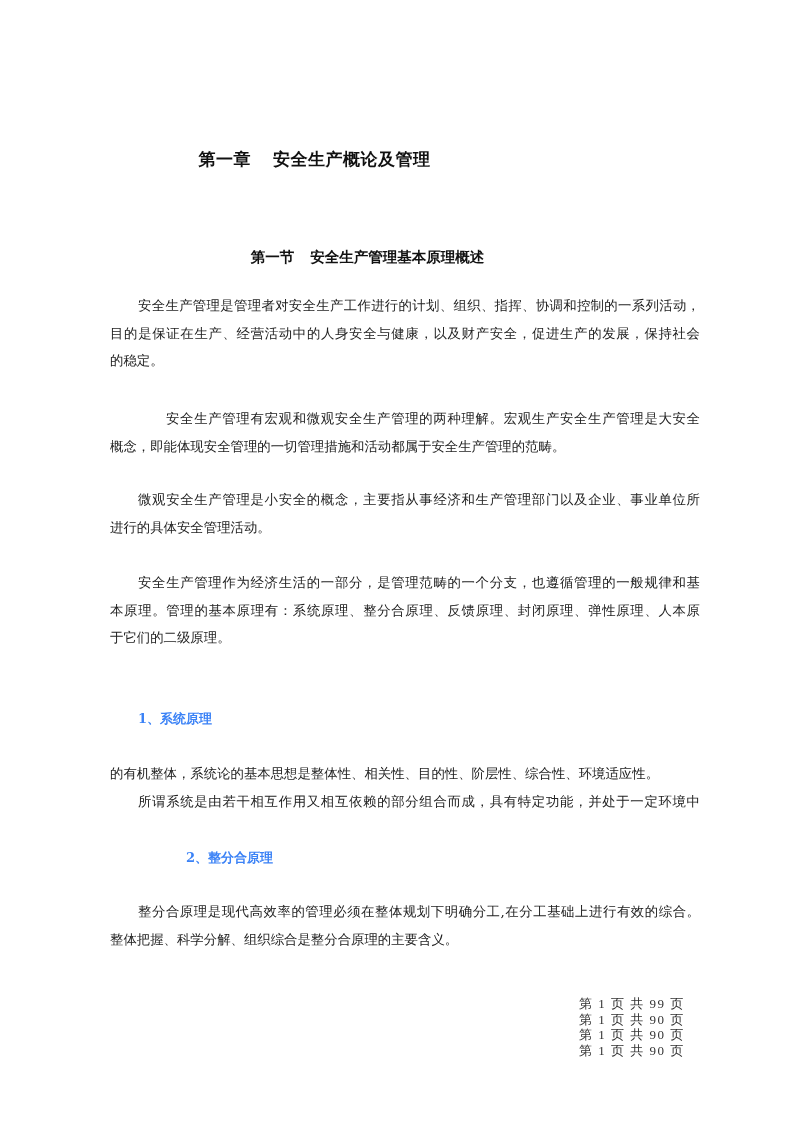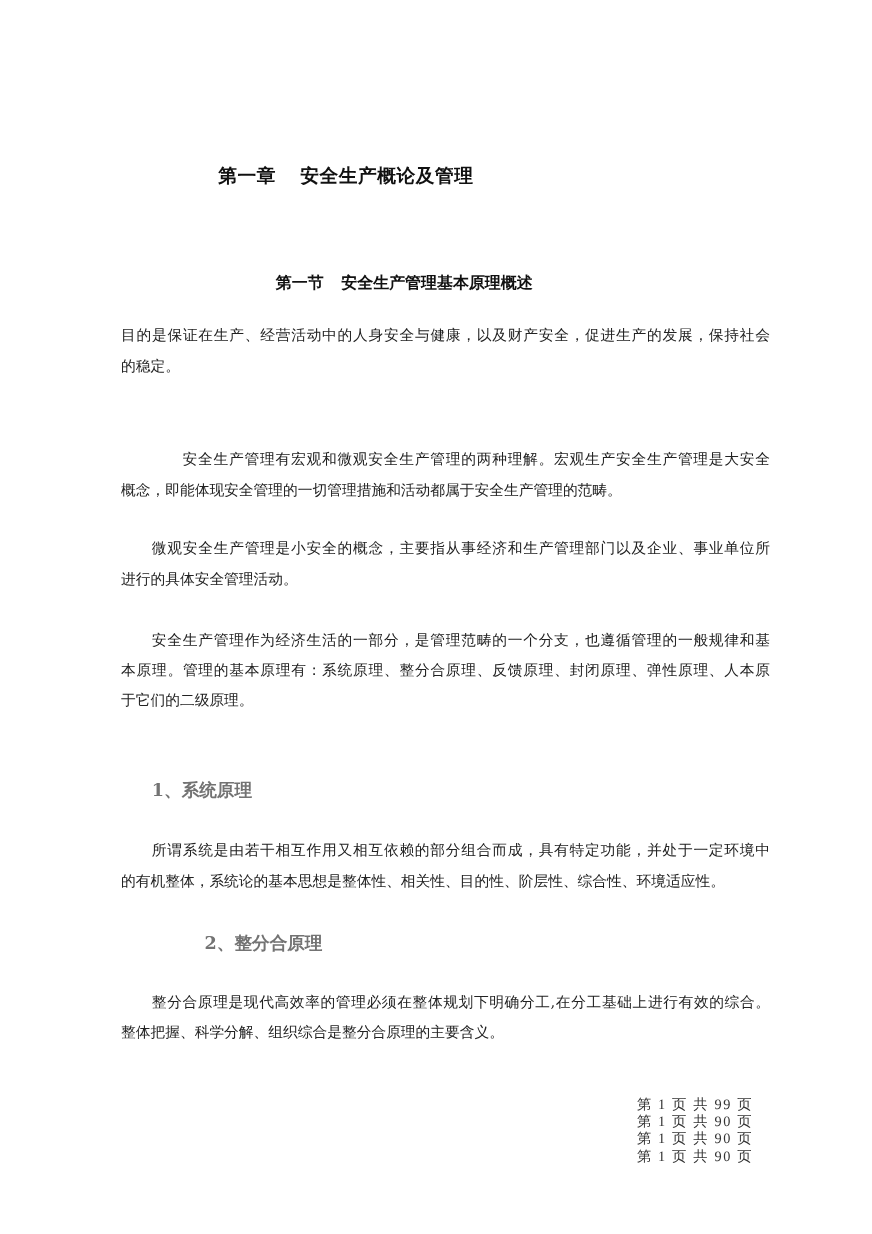--- a/index.html
+++ b/index.html
@@ -12,39 +12,40 @@
     .chapter-title .gap { display: inline-block; width: 22px; }
     .section-title { position: absolute; top: 248px; left: 0; width: 685px; text-align: center;
            padding-left: 50px; box-sizing: border-box;
            font-family: "DejaVu Sans", "Liberation Sans", sans-serif; font-weight: bold;
            font-size: 14.5px; color: #111; }
     .section-title .gap { display: inline-block; width: 16px; }
     .para { position: absolute; left: 110px; width: 590px; font-size: 13.4px; line-height: 27.5px;
             text-align: justify; text-justify: inter-character; color: #222; margin: 0; }
     .para .line { display: block; white-space: nowrap; text-align-last: justify; }
     .para .line.last { text-align-last: left; }
-    .heading-item { position: absolute; left: 138px; font-size: 16px; line-height: 27.5px; color: #737373; margin: 0; }
+    .heading-item { position: absolute; left: 138px; font-size: 13px; line-height: 27.5px; color: #3b82f6; margin: 0; }
     .footer { position: absolute; left: 579px; top: 996px; font-size: 13px; line-height: 15.5px;
               color: #333; font-family: Liberation Serif, serif; }
     .footer .fl { display: block; white-space: pre; letter-spacing: 1.5px; }
   </style>
 </head>
 <body>
 
 <div class="page">
 
   <h1 class="chapter-title" style="margin:0;">
     <span>第一章</span><span class="gap"></span><span>安全生产概论及管理</span>
   </h1>
 
   <h2 class="section-title" style="margin:0;">
     <span>第一节</span><span class="gap"></span><span>安全生产管理基本原理概述</span>
   </h2>
 
   <p class="para" style="top:292px;">
+    <span class="line" style="padding-left:28px;">安全生产管理是管理者对安全生产工作进行的计划、组织、指挥、协调和控制的一系列活动，</span>
     <span class="line">目的是保证在生产、经营活动中的人身安全与健康，以及财产安全，促进生产的发展，保持社会</span>
     <span class="line last">的稳定。</span>
   </p>
 
   <p class="para" style="top:405px;">
     <span class="line" style="padding-left:56px;">安全生产管理有宏观和微观安全生产管理的两种理解。宏观生产安全生产管理是大安全</span>
     <span class="line last">概念，即能体现安全管理的一切管理措施和活动都属于安全生产管理的范畴。</span>
   </p>
 
   <p class="para" style="top:486px;">
@@ -53,22 +54,22 @@
   </p>
 
   <p class="para" style="top:569px;">
     <span class="line" style="padding-left:28px;">安全生产管理作为经济生活的一部分，是管理范畴的一个分支，也遵循管理的一般规律和基</span>
     <span class="line">本原理。管理的基本原理有：系统原理、整分合原理、反馈原理、封闭原理、弹性原理、人本原</span>
     <span class="line last">于它们的二级原理。</span>
   </p>
 
   <h3 class="heading-item" style="top:705px;">1、系统原理</h3>
   <p class="para" style="top:760px;">
+    <span class="line last">的有机整体，系统论的基本思想是整体性、相关性、目的性、阶层性、综合性、环境适应性。</span>
     <span class="line" style="padding-left:28px;">所谓系统是由若干相互作用又相互依赖的部分组合而成，具有特定功能，并处于一定环境中</span>
-    <span class="line last">的有机整体，系统论的基本思想是整体性、相关性、目的性、阶层性、综合性、环境适应性。</span>
   </p>
 
   <h3 class="heading-item" style="top:844px;margin-left:48px;">2、整分合原理</h3>
   <p class="para" style="top:898px;">
     <span class="line" style="padding-left:28px;">整分合原理是现代高效率的管理必须在整体规划下明确分工,在分工基础上进行有效的综合。</span>
     <span class="line last">整体把握、科学分解、组织综合是整分合原理的主要含义。</span>
   </p>
 
   <div class="footer">
     <span class="fl">第 1 页 共 99 页</span>

